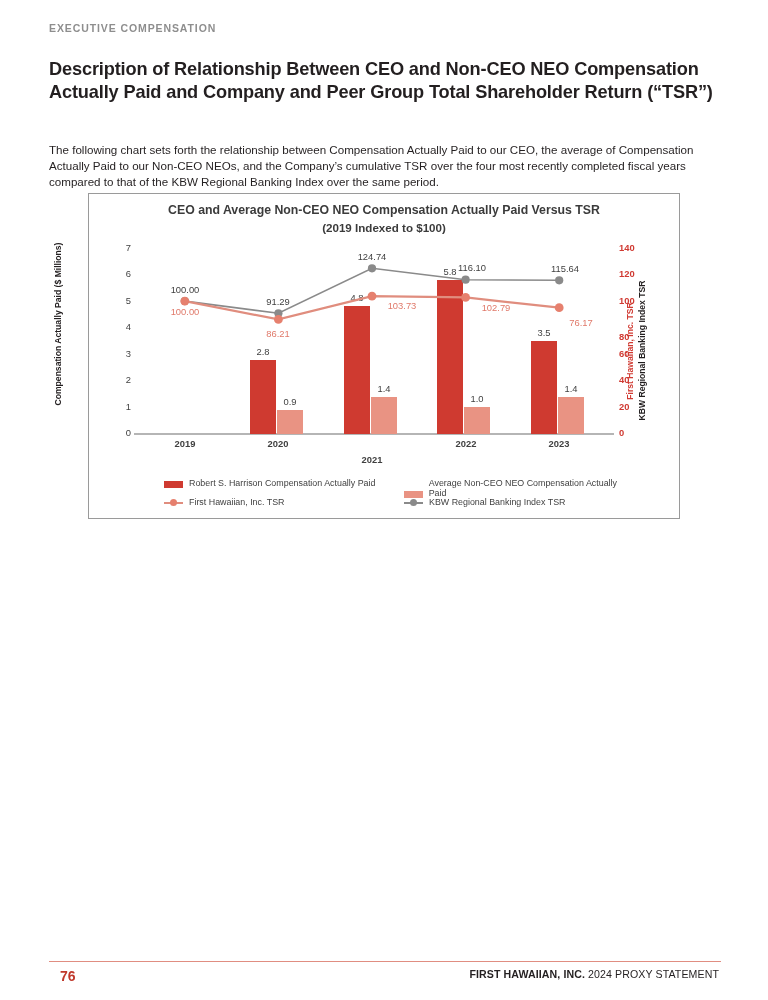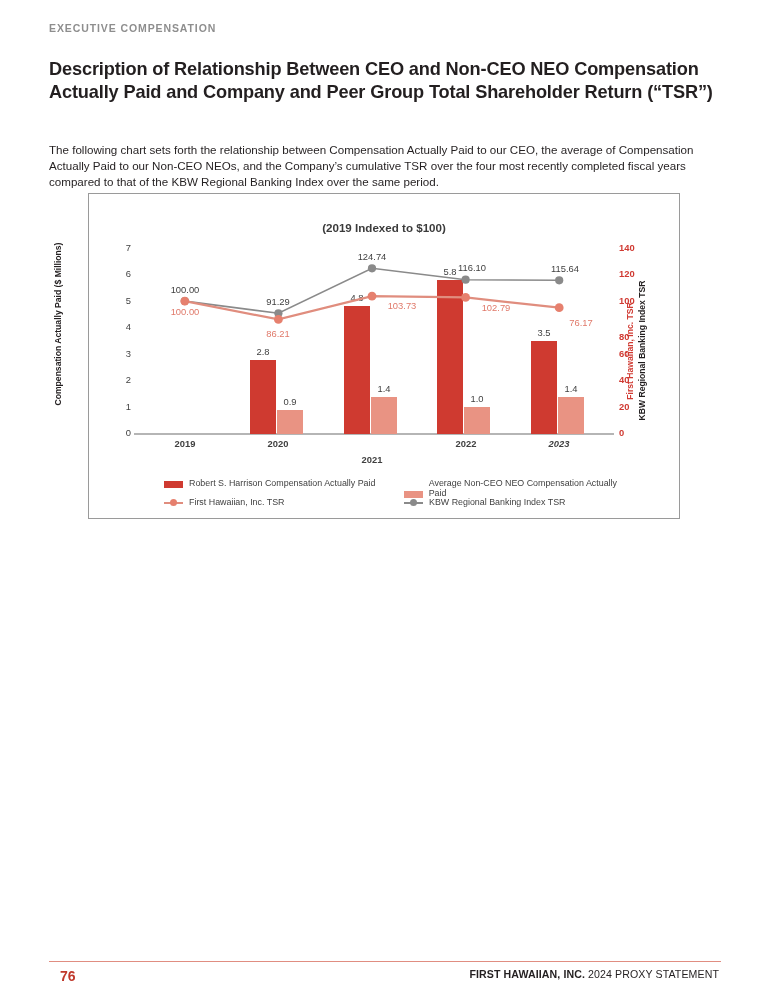--- a/index.html
+++ b/index.html
@@ -260,20 +260,21 @@
 <div class="page">
 
   <div class="eyebrow">EXECUTIVE COMPENSATION</div>
 
   <h1 class="page-title">Description of Relationship Between CEO and Non-CEO NEO Compensation Actually Paid and Company and Peer Group Total Shareholder Return (“TSR”)</h1>
 
   <p class="intro">The following chart sets forth the relationship between Compensation Actually Paid to our CEO, the average of Compensation Actually Paid to our Non-CEO NEOs, and the Company’s cumulative TSR over the four most recently completed fiscal years compared to that of the KBW Regional Banking Index over the same period.</p>
 
   <div class="chart-box">
 
+    <div class="chart-title">CEO and Average Non-CEO NEO Compensation Actually Paid Versus TSR</div>
     <div class="chart-subtitle">(2019 Indexed to $100)</div>
 
     <div class="y-axis-title">Compensation Actually Paid ($ Millions)</div>
 
     <div class="y2-title-red">First Hawaiian, Inc. TSR</div>
     <div class="y2-title-gray">KBW Regional Banking Index TSR</div>
 
     <div class="baseline"></div>
 
     <div class="yl-label" style="left:20px; top:48px;">7</div>
@@ -346,21 +347,21 @@
       <div class="pt-label red" style="left:236px; top:52px;">103.73</div>
       <div class="pt-label red" style="left:330px; top:54px;">102.79</div>
       <div class="pt-label red" style="left:415px; top:69px;">76.17</div>
 
     </div>
 
     <div class="x-tick" style="left:49px;">2019</div>
     <div class="x-tick" style="left:142px;">2020</div>
     <div class="x-tick" style="left:236px;margin-top:16px;">2021</div>
     <div class="x-tick" style="left:330px;">2022</div>
-    <div class="x-tick" style="left:423px;font-style:italic;">2023</div>
+    <div class="x-tick" style="left:423px;">2023</div>
 
 
     <div class="legend">
 
       <div class="legend-row" style="left:0px; top:0px;">
         <span class="swatch-bar" style="background:#cf3a30"></span>
         <span>Robert S. Harrison Compensation Actually Paid</span>
       </div>
 
       <div class="legend-row" style="left:240px; top:0px;">

